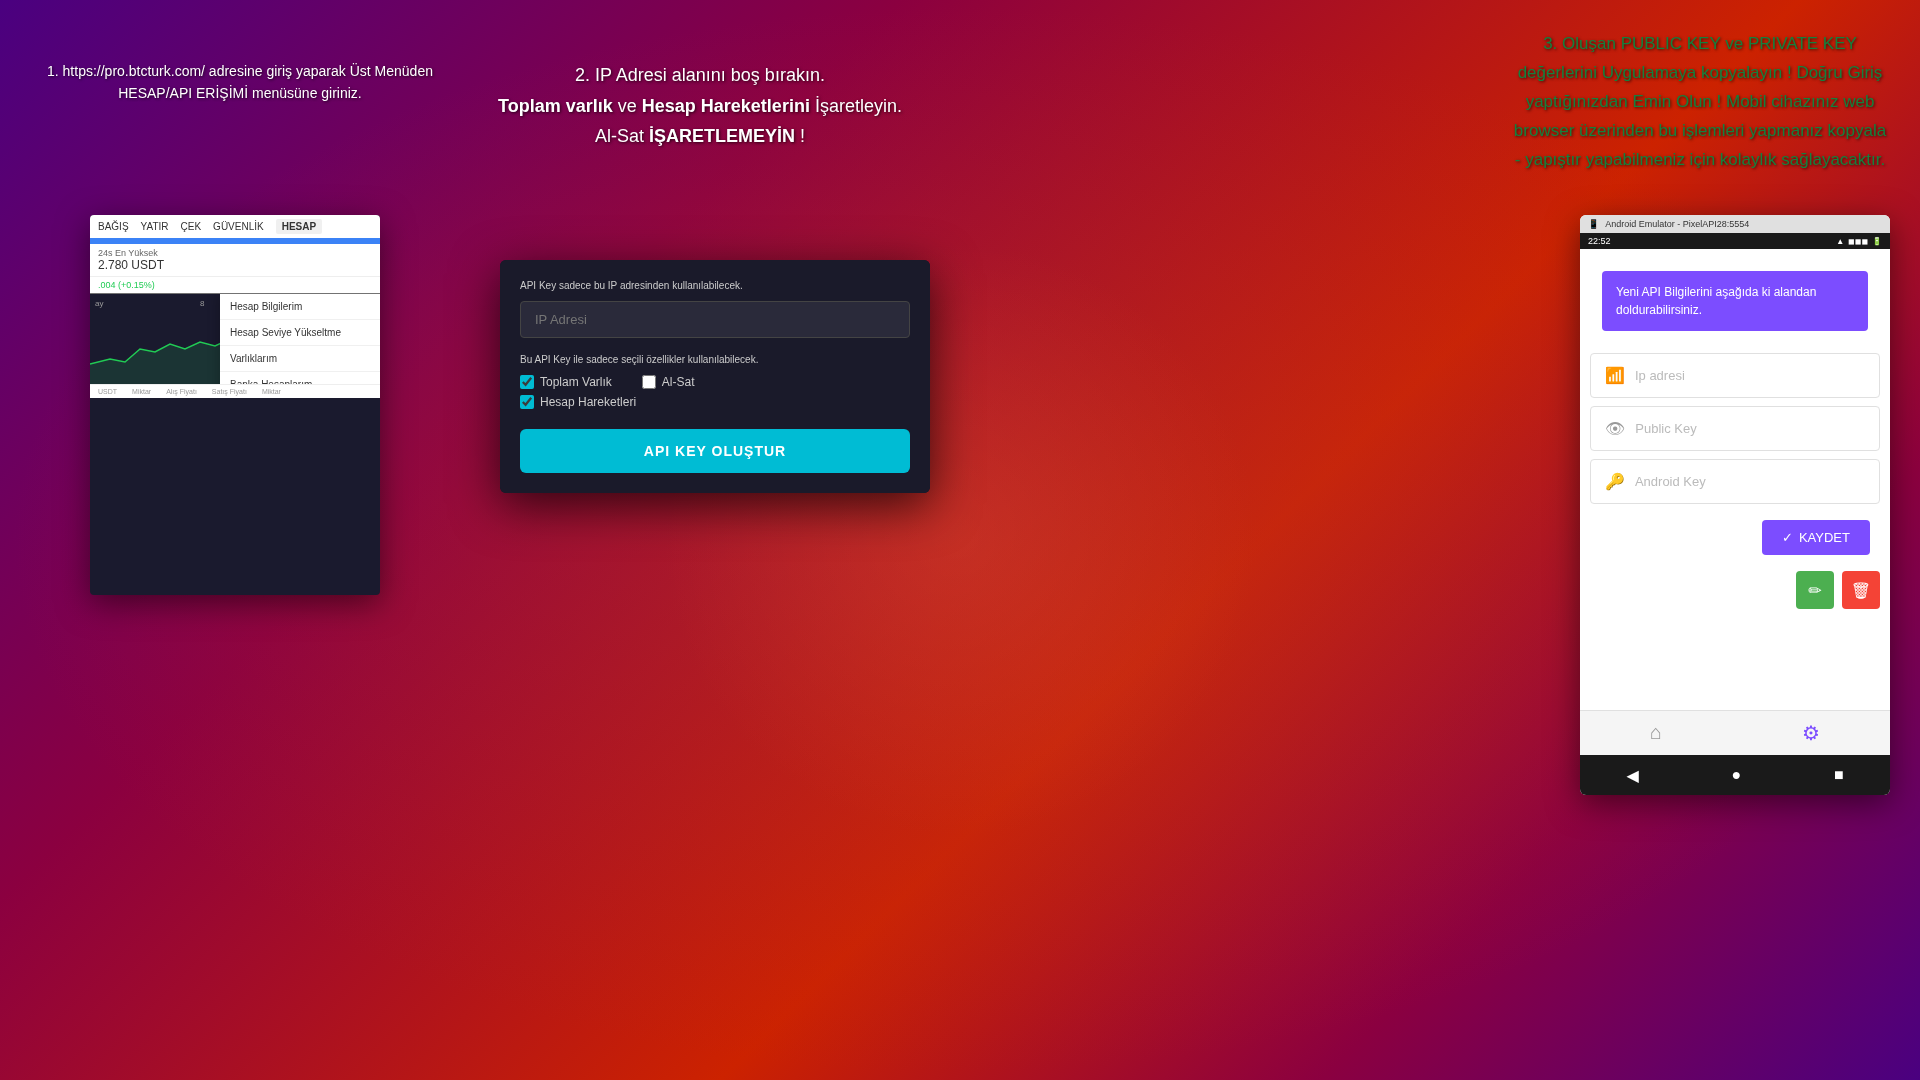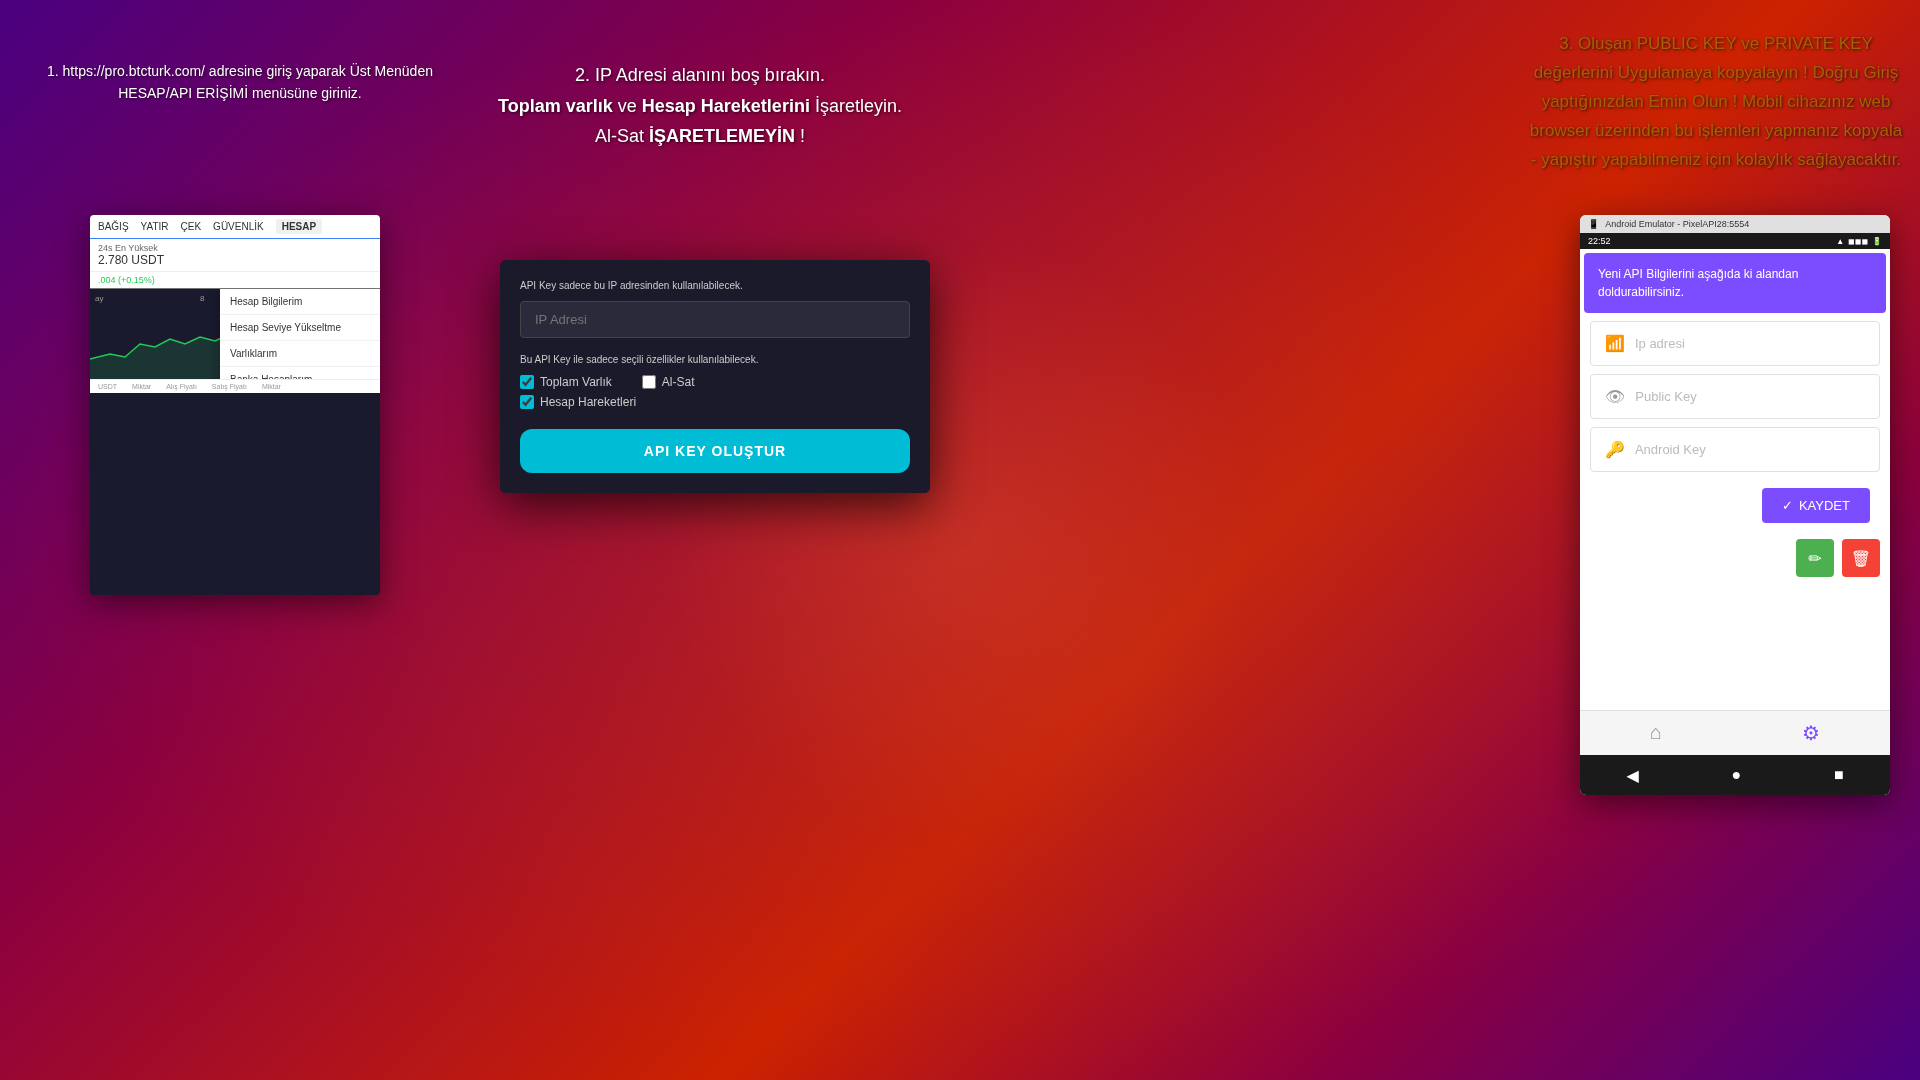--- a/index.html
+++ b/index.html
@@ -44,24 +44,24 @@
       font-size: 18px;
       line-height: 1.7;
       text-shadow: 1px 1px 3px rgba(0,0,0,0.7);
     }
     .step2-text .bold { font-weight: bold; }
 
     
     .step3-text {
       position: absolute;
       top: 30px;
-      right: 14px;
+      right: 30px;
       width: 380px;
       text-align: center;
-      color: #a16207;
+      color: #15803d;
       font-size: 17px;
       line-height: 1.7;
       text-shadow: 1px 1px 3px rgba(0,0,0,0.7);
     }
 
     
     .screenshot1 {
       position: absolute;
       top: 215px;
       left: 90px;
@@ -74,21 +74,21 @@
     }
 
     .sc1-nav {
       background: #fff;
       display: flex;
       align-items: center;
       padding: 4px 8px;
       gap: 12px;
       font-size: 10px;
       color: #333;
-      border-bottom: 1px solid #3b82f6;
+      border-bottom: 6px solid #3b82f6;
     }
     .sc1-nav span { cursor: pointer; font-weight: 500; }
     .sc1-nav span.dropdown { font-weight: bold; background: #f0f0f0; padding: 2px 6px; border-radius: 2px; }
 
     .sc1-balance {
       background: #fff;
       padding: 4px 8px;
       font-size: 9px;
       color: #666;
       border-bottom: 1px solid #eee;
@@ -215,21 +215,21 @@
     }
 
     .api-button {
       width: 100%;
       padding: 14px;
       background: #00bcd4;
       color: #fff;
       font-size: 14px;
       font-weight: bold;
       border: none;
-      border-radius: 12px;
+      border-radius: 6px;
       cursor: pointer;
       letter-spacing: 1px;
     }
 
     
     .android-emulator {
       position: absolute;
       top: 215px;
       right: 30px;
       width: 310px;
@@ -265,21 +265,21 @@
       gap: 4px;
       align-items: center;
       font-size: 8px;
     }
 
     .emu-info-box {
       background: #7c4dff;
       color: #fff;
       padding: 12px 14px;
       font-size: 12px;
-      margin: 4px;
+      margin: 22px;
       border-radius: 4px;
       line-height: 1.5;
     }
 
     .emu-field {
       background: #fff;
       border: 1px solid #e0e0e0;
       border-radius: 4px;
       margin: 8px 10px;
       padding: 12px 14px;

